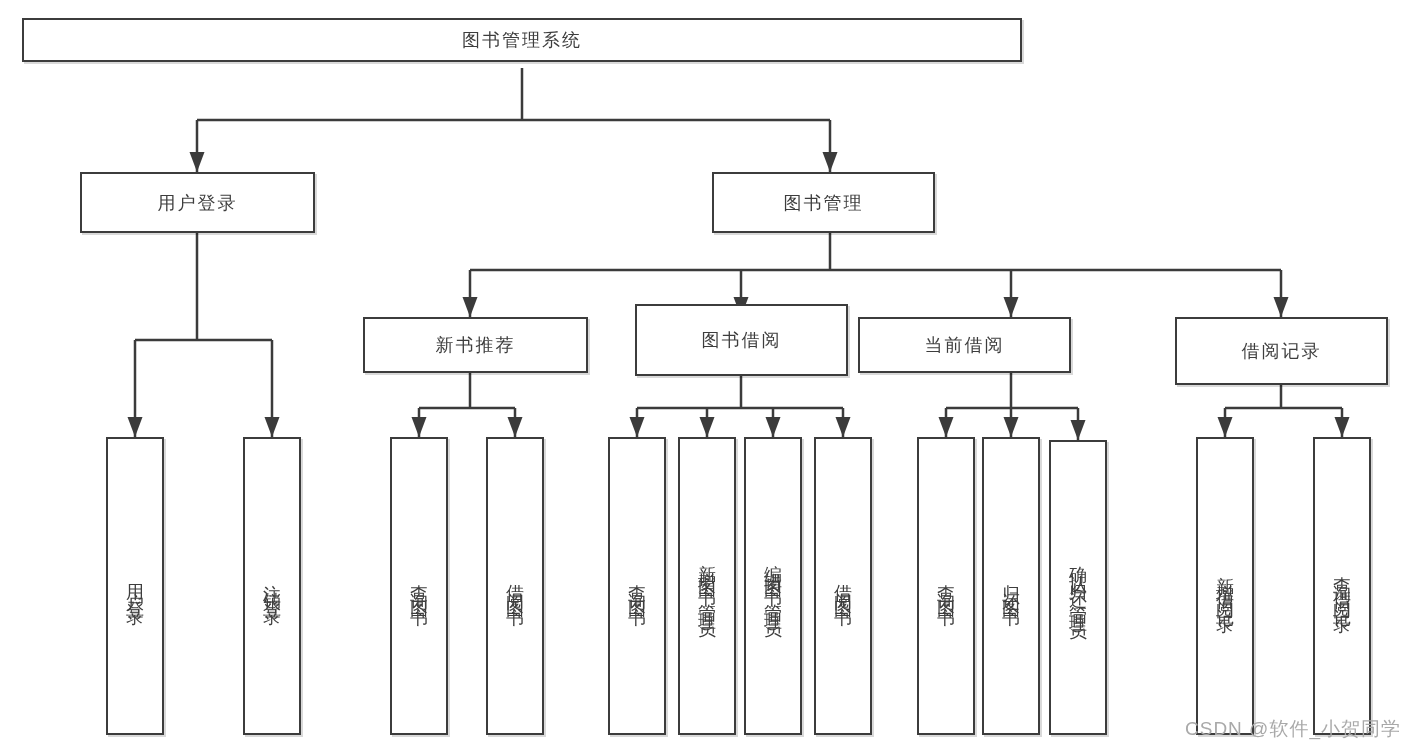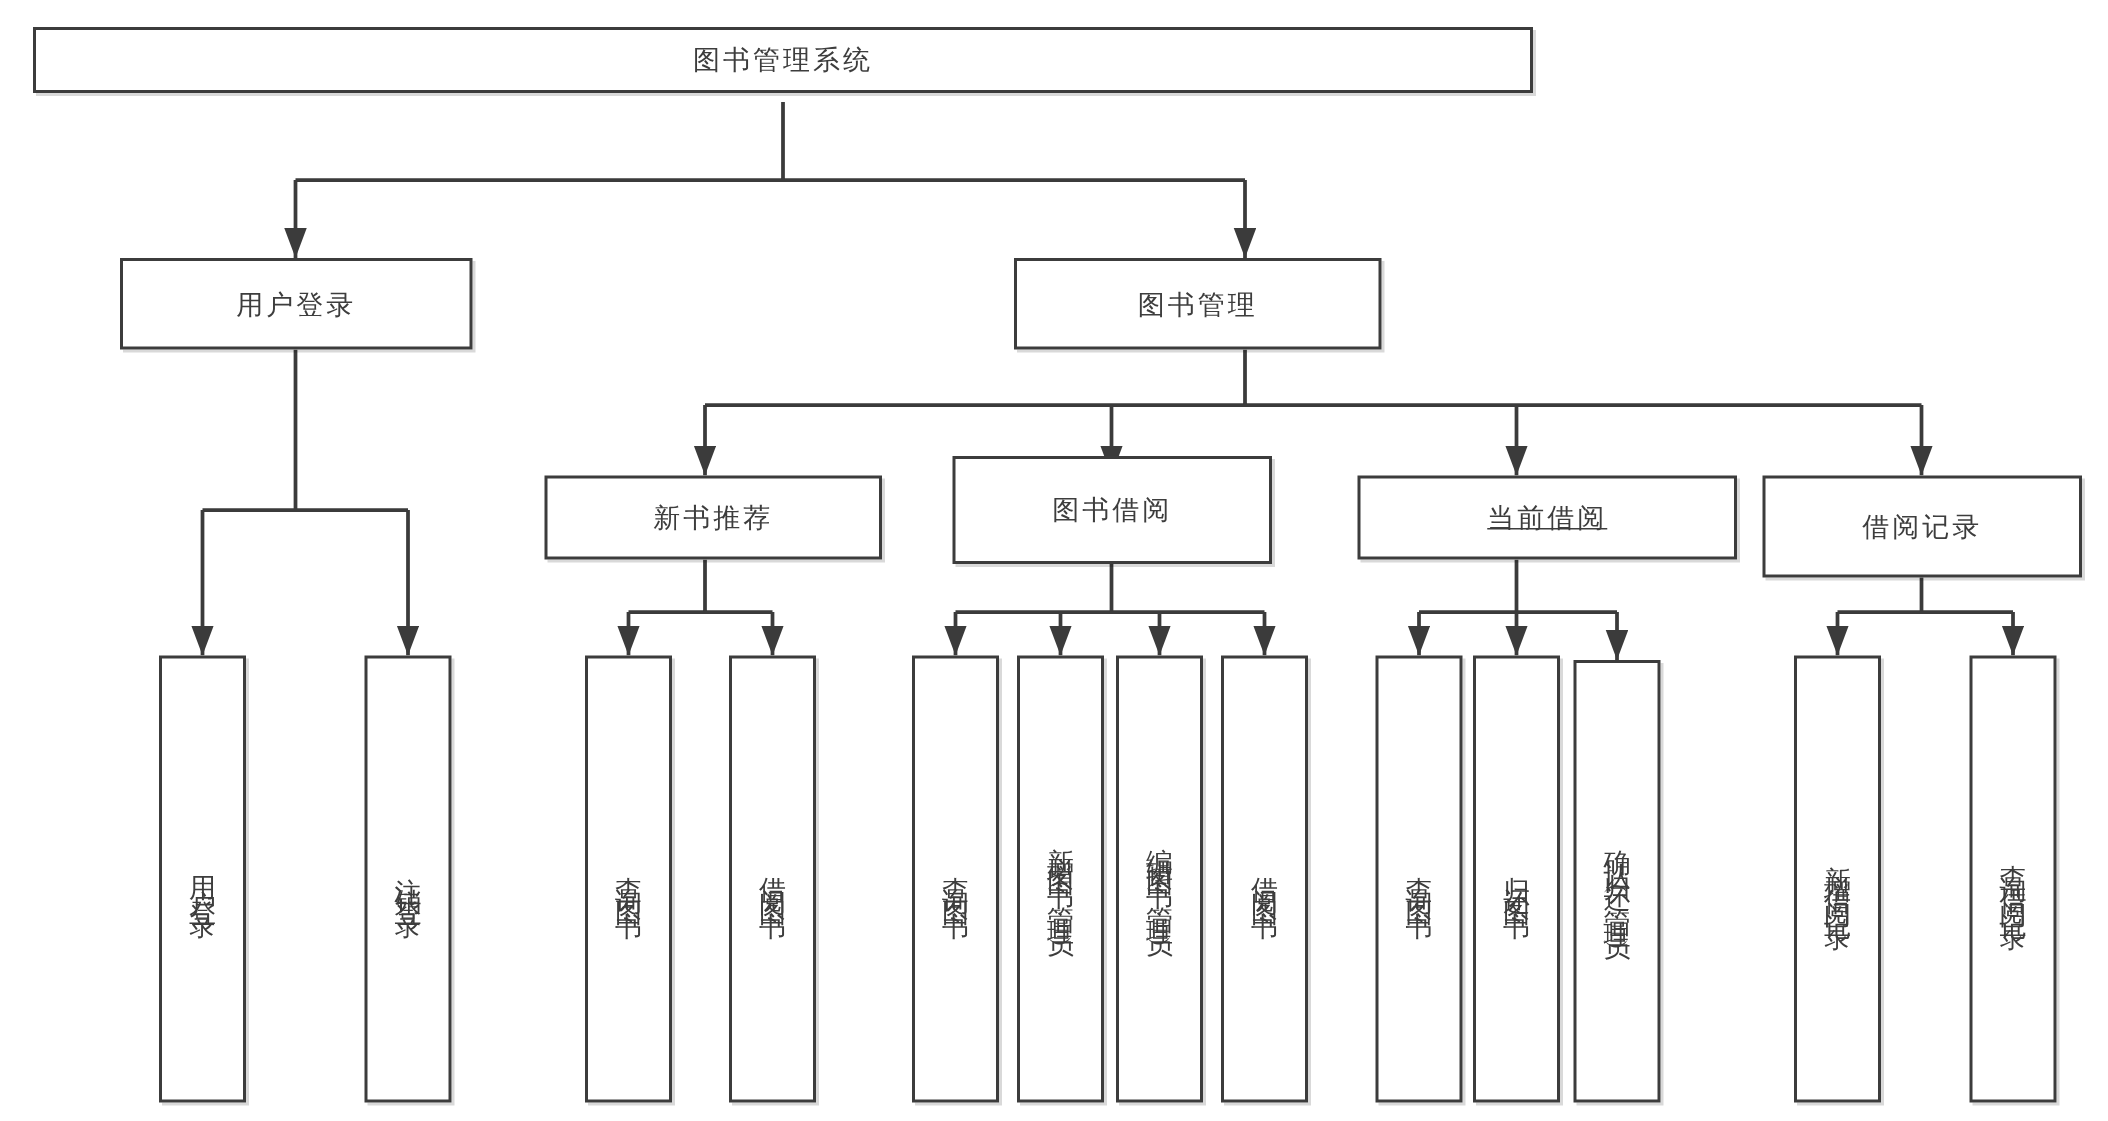--- a/index.html
+++ b/index.html
@@ -123,39 +123,40 @@
     <g>
       <path class="wire" d="M1281 373 V408 M1225 408 H1342"></path>
       <line class="wire" x1="1225" y1="408" x2="1225" y2="437" marker-end="url(#arw)"></line>
       <line class="wire" x1="1342" y1="408" x2="1342" y2="437" marker-end="url(#arw)"></line>
     </g>
   </svg>
 
   <div class="node h" style="left:22px; top:18px; width:1000px; height:44px;">图书管理系统</div>
 
   <div class="node h" style="left:80px; top:172px; width:235px; height:61px;">用户登录</div>
-  <div class="node h" style="left:676px; top:172px; width:245px; height:61px;font-family:Liberation Mono, monospace;">图书管理</div>
+  <div class="node h" style="left:712px; top:172px; width:223px; height:61px;font-family:Liberation Mono, monospace;">图书管理</div>
 
   <div class="node h" style="left:363px; top:317px; width:225px; height:56px;">新书推荐</div>
   <div class="node h" style="left:635px; top:304px; width:213px; height:72px;">图书借阅</div>
-  <div class="node h" style="left:905px; top:317px; width:253px; height:56px;text-decoration:underline;">当前借阅</div>
+  <div class="node h" style="left:858px; top:317px; width:213px; height:56px;">当前借阅</div>
   <div class="node h" style="left:1175px; top:317px; width:213px; height:68px;">借阅记录</div>
 
   <div class="node v" style="left:106px; top:437px; width:58px; height:298px;">用户登录</div>
   <div class="node v" style="left:243px; top:437px; width:58px; height:298px;">注销登录</div>
 
   <div class="node v" style="left:390px; top:437px; width:58px; height:298px;">查询图书</div>
   <div class="node v" style="left:486px; top:437px; width:58px; height:298px;">借阅图书</div>
 
   <div class="node v" style="left:608px; top:437px; width:58px; height:298px;">查询图书</div>
   <div class="node v" style="left:678px; top:437px; width:58px; height:298px;">新增图书（管理员）</div>
   <div class="node v" style="left:744px; top:437px; width:58px; height:298px;">编辑图书（管理员）</div>
   <div class="node v" style="left:814px; top:437px; width:58px; height:298px;">借阅图书</div>
 
   <div class="node v" style="left:917px; top:437px; width:58px; height:298px;">查询图书</div>
   <div class="node v" style="left:982px; top:437px; width:58px; height:298px;">归还图书</div>
   <div class="node v" style="left:1049px; top:440px; width:58px; height:295px;">确认归还（管理员）</div>
 
   <div class="node v" style="left:1196px; top:437px; width:58px; height:298px;">新增借阅记录</div>
   <div class="node v" style="left:1313px; top:437px; width:58px; height:298px;">查询借阅记录</div>
 
+  <div class="watermark">CSDN @软件_小贺同学</div>
 
 </div>
 
 </body></html>

